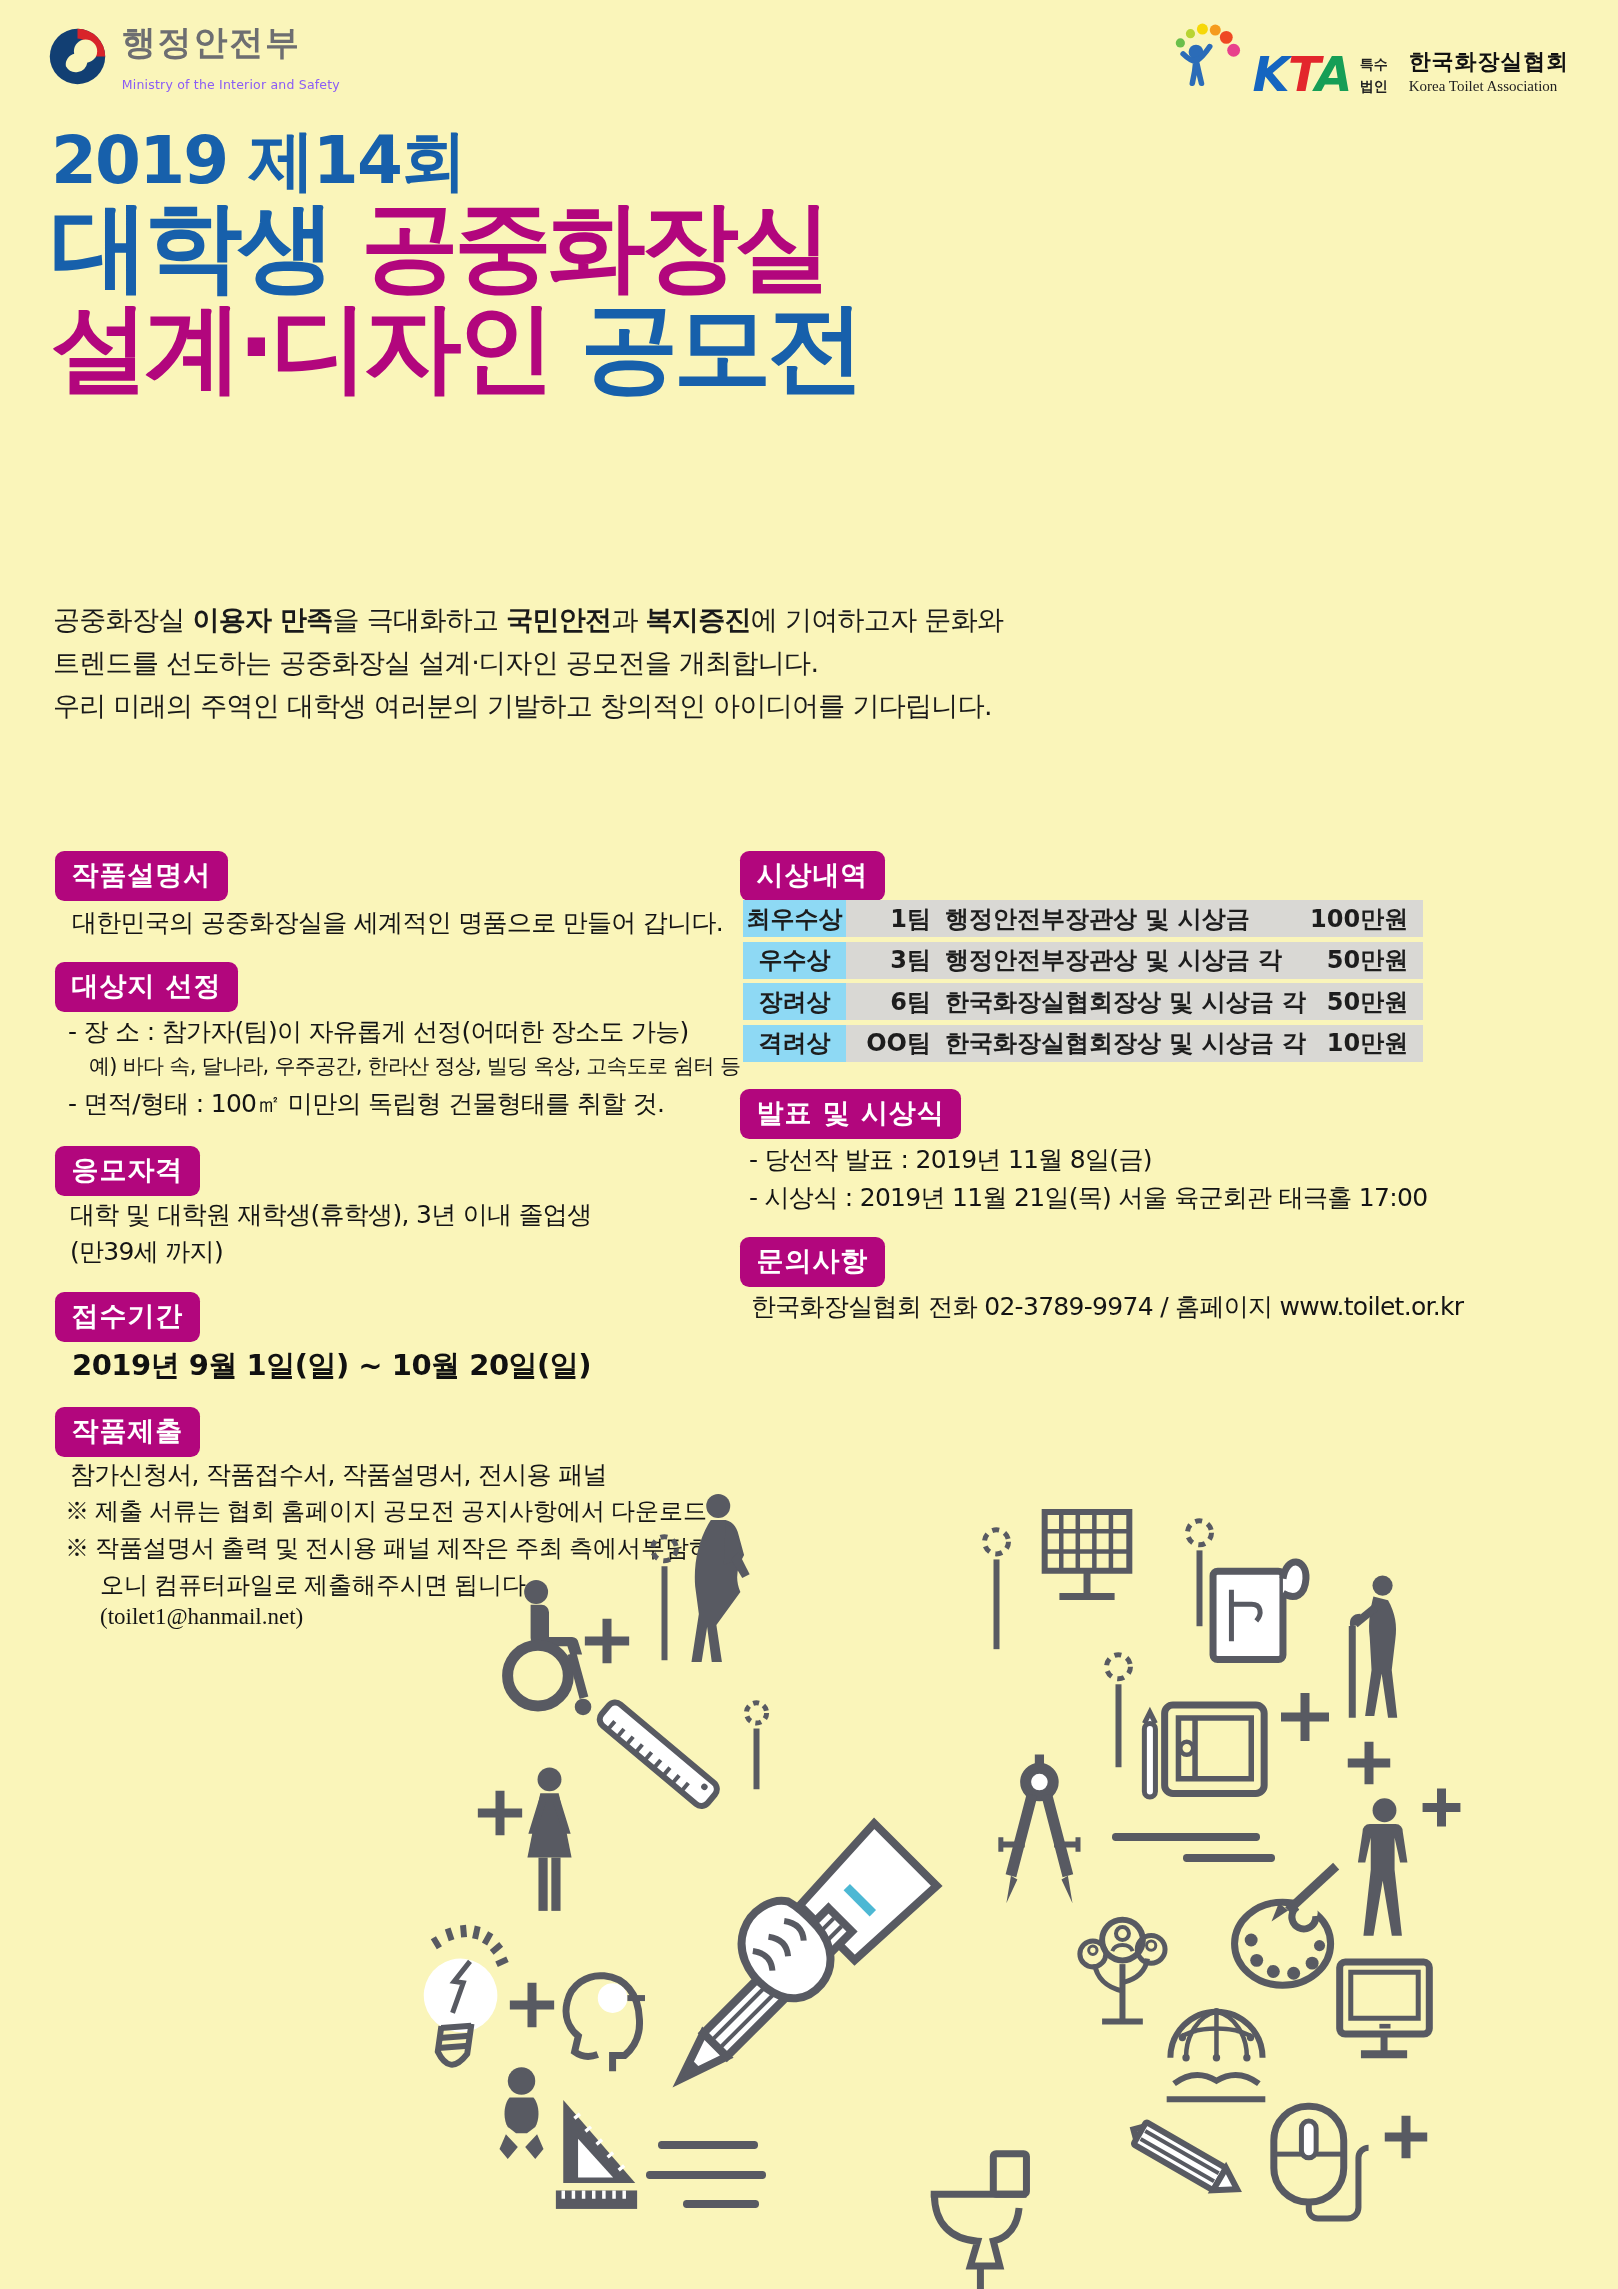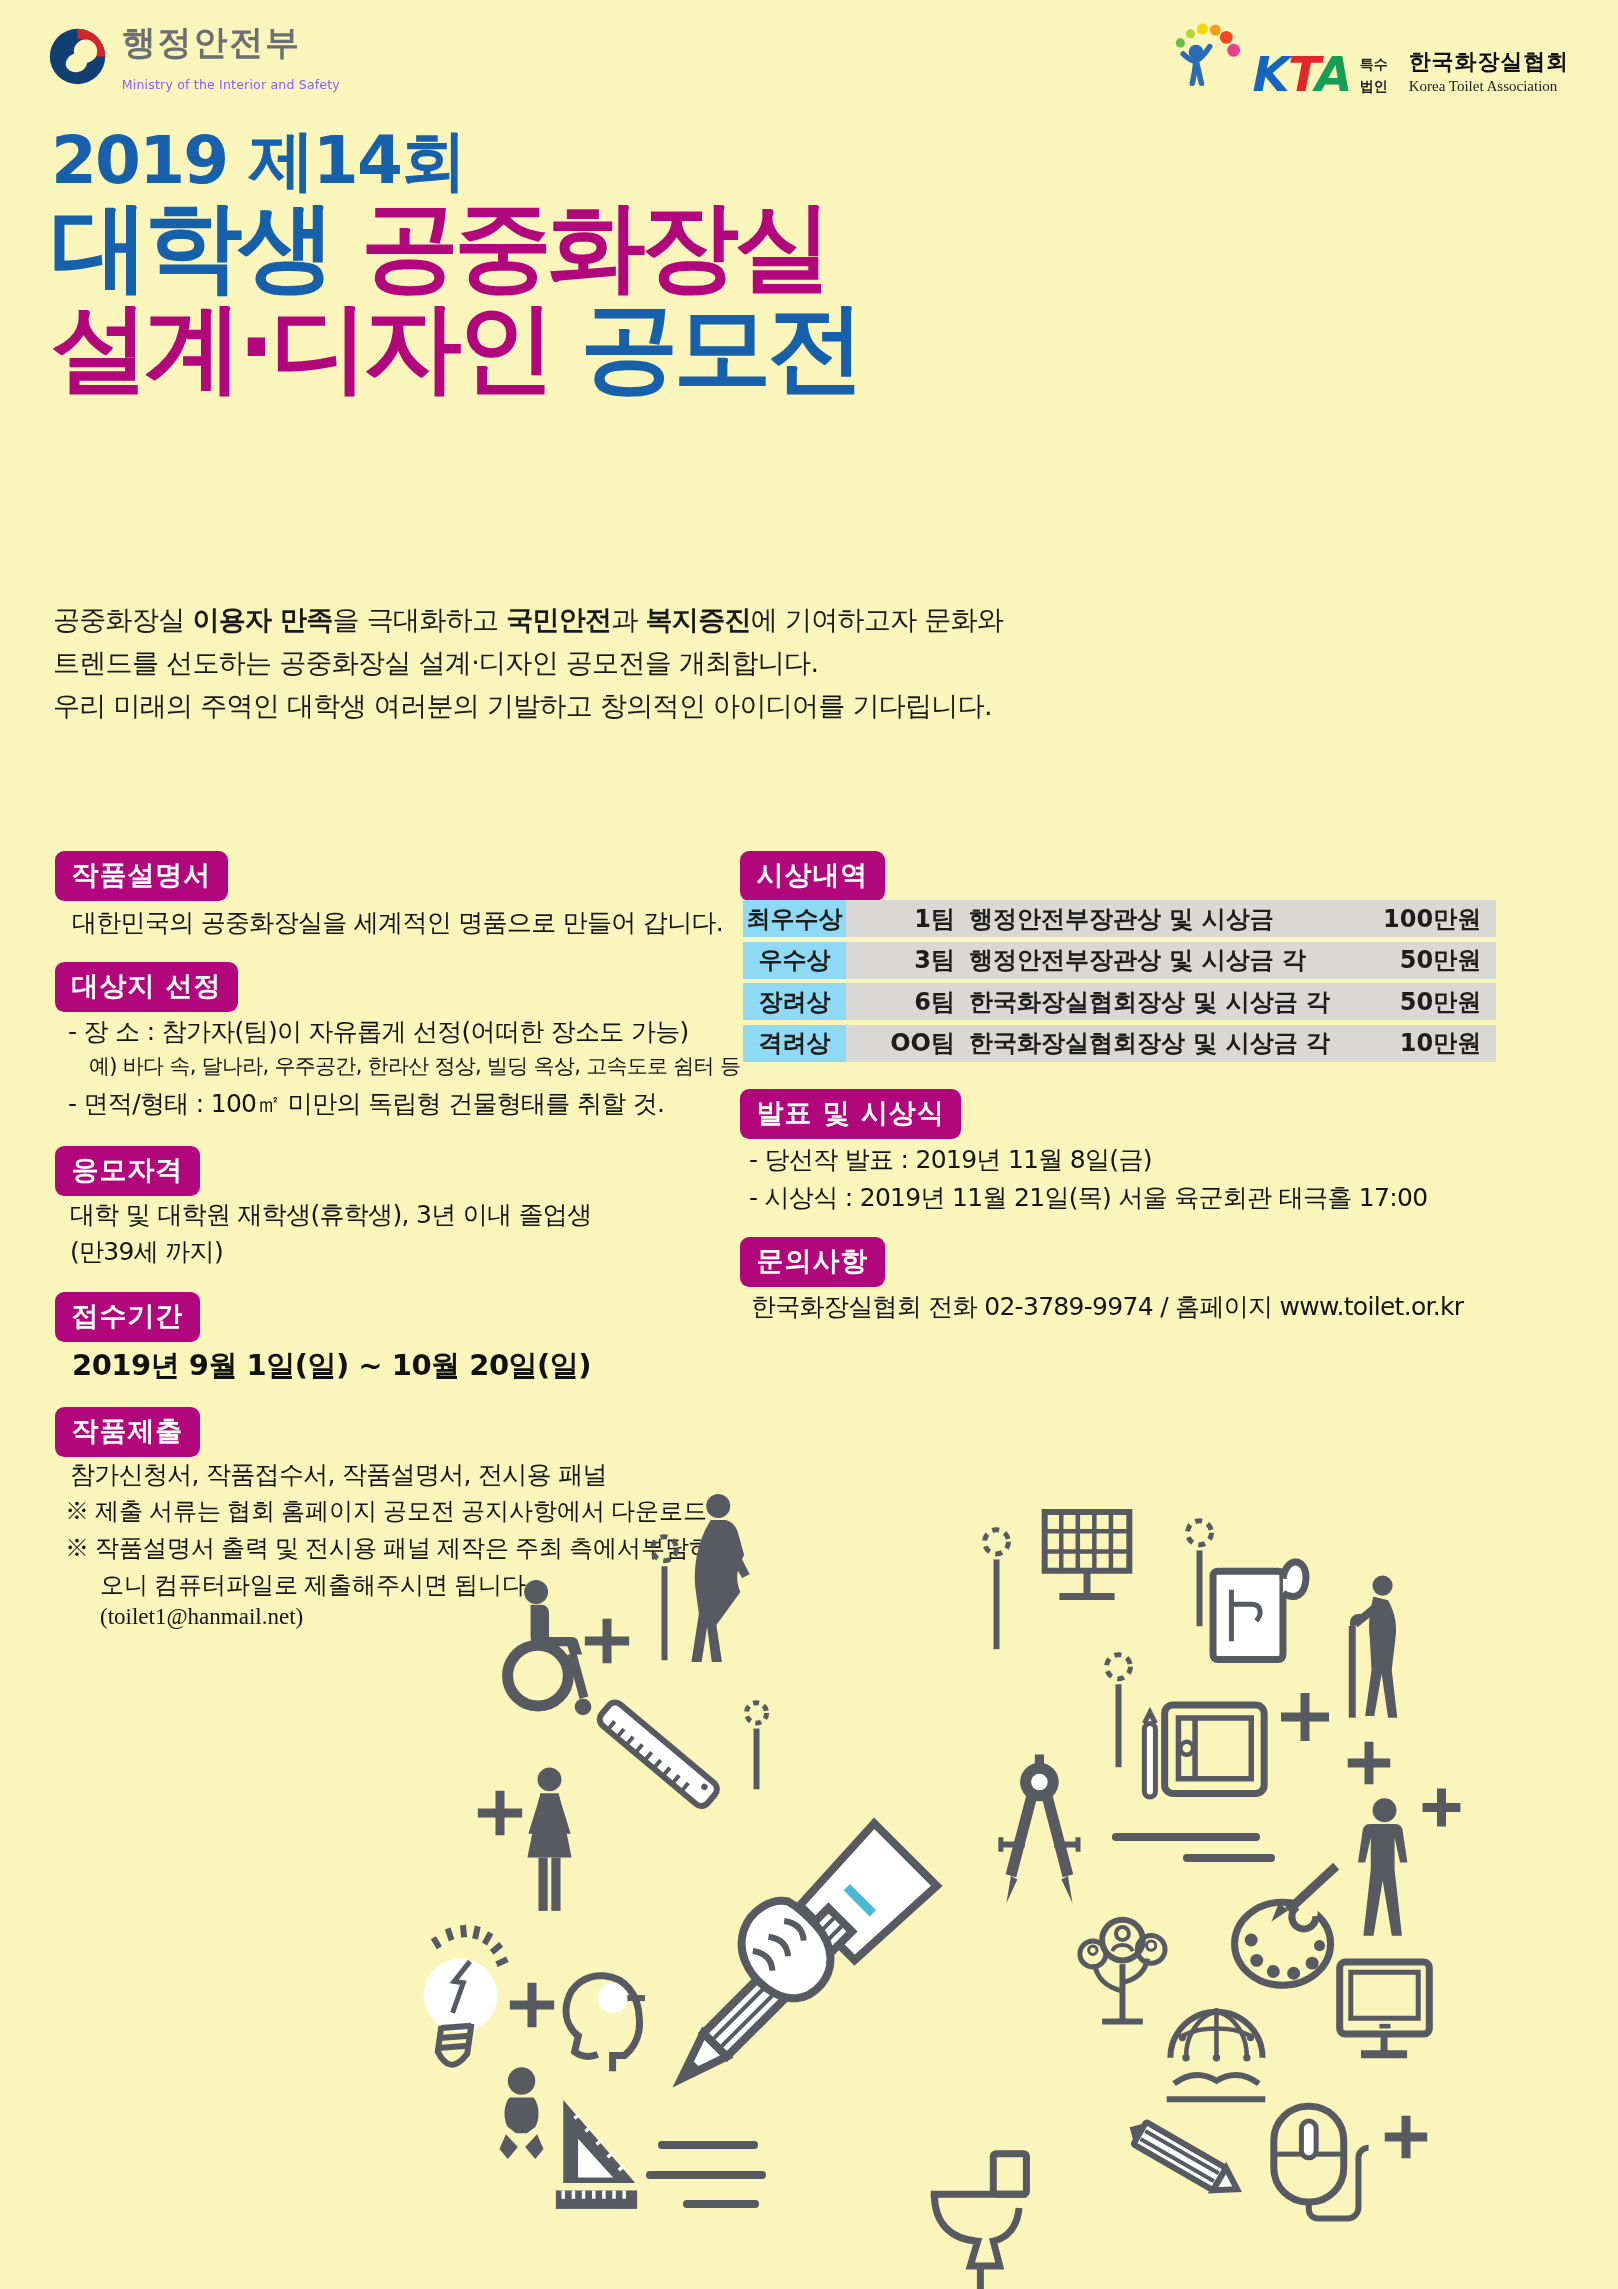--- a/index.html
+++ b/index.html
@@ -38,24 +38,24 @@
   
   .badge{display:inline-block;background:var(--magenta);color:#fff;font-weight:800;
          font-size:27px;letter-spacing:0.9px;padding:5.5px 16.6px 8.3px;border-radius:9.2px;}
   .body-t{font-size:25px;color:#141414;letter-spacing:-0.7px;}
   .small-t{font-size:21px;color:#141414;letter-spacing:-0.7px;}
   .serif{font-family:"Liberation Serif","DejaVu Serif",serif;letter-spacing:0;}
   .date-t{font-size:29px;font-weight:800;color:#111;letter-spacing:-0.5px;}
   .summary-t{font-size:26px;font-weight:800;color:var(--magenta);letter-spacing:-0.5px;}
 
   
-  .aw-table{left:743px;top:900px;width:753px;}
+  .aw-table{left:743px;top:900px;width:680px;}
   .aw-row{display:flex;height:37px;margin-bottom:4.6px;font-size:24px;color:#1d1d1d;}
   .aw-grade{width:103px;background:var(--cellblue);display:flex;align-items:center;justify-content:center;font-weight:700;}
-  .aw-rest{flex:1;background:var(--rowgray);display:flex;align-items:center;padding-left:24px;}
+  .aw-rest{flex:1;background:var(--rowgray);display:flex;align-items:center;}
   .aw-teams{width:85px;text-align:right;font-weight:700;}
   .aw-prize{margin-left:14px;font-weight:600;}
   .aw-amount{margin-left:auto;padding-right:14.8px;font-weight:700;}
 
   .icn *{vector-effect:non-scaling-stroke;}
   .sline{background:var(--gray);border-radius:3.7px;}
 </style>
 </head>
 <body>
 

